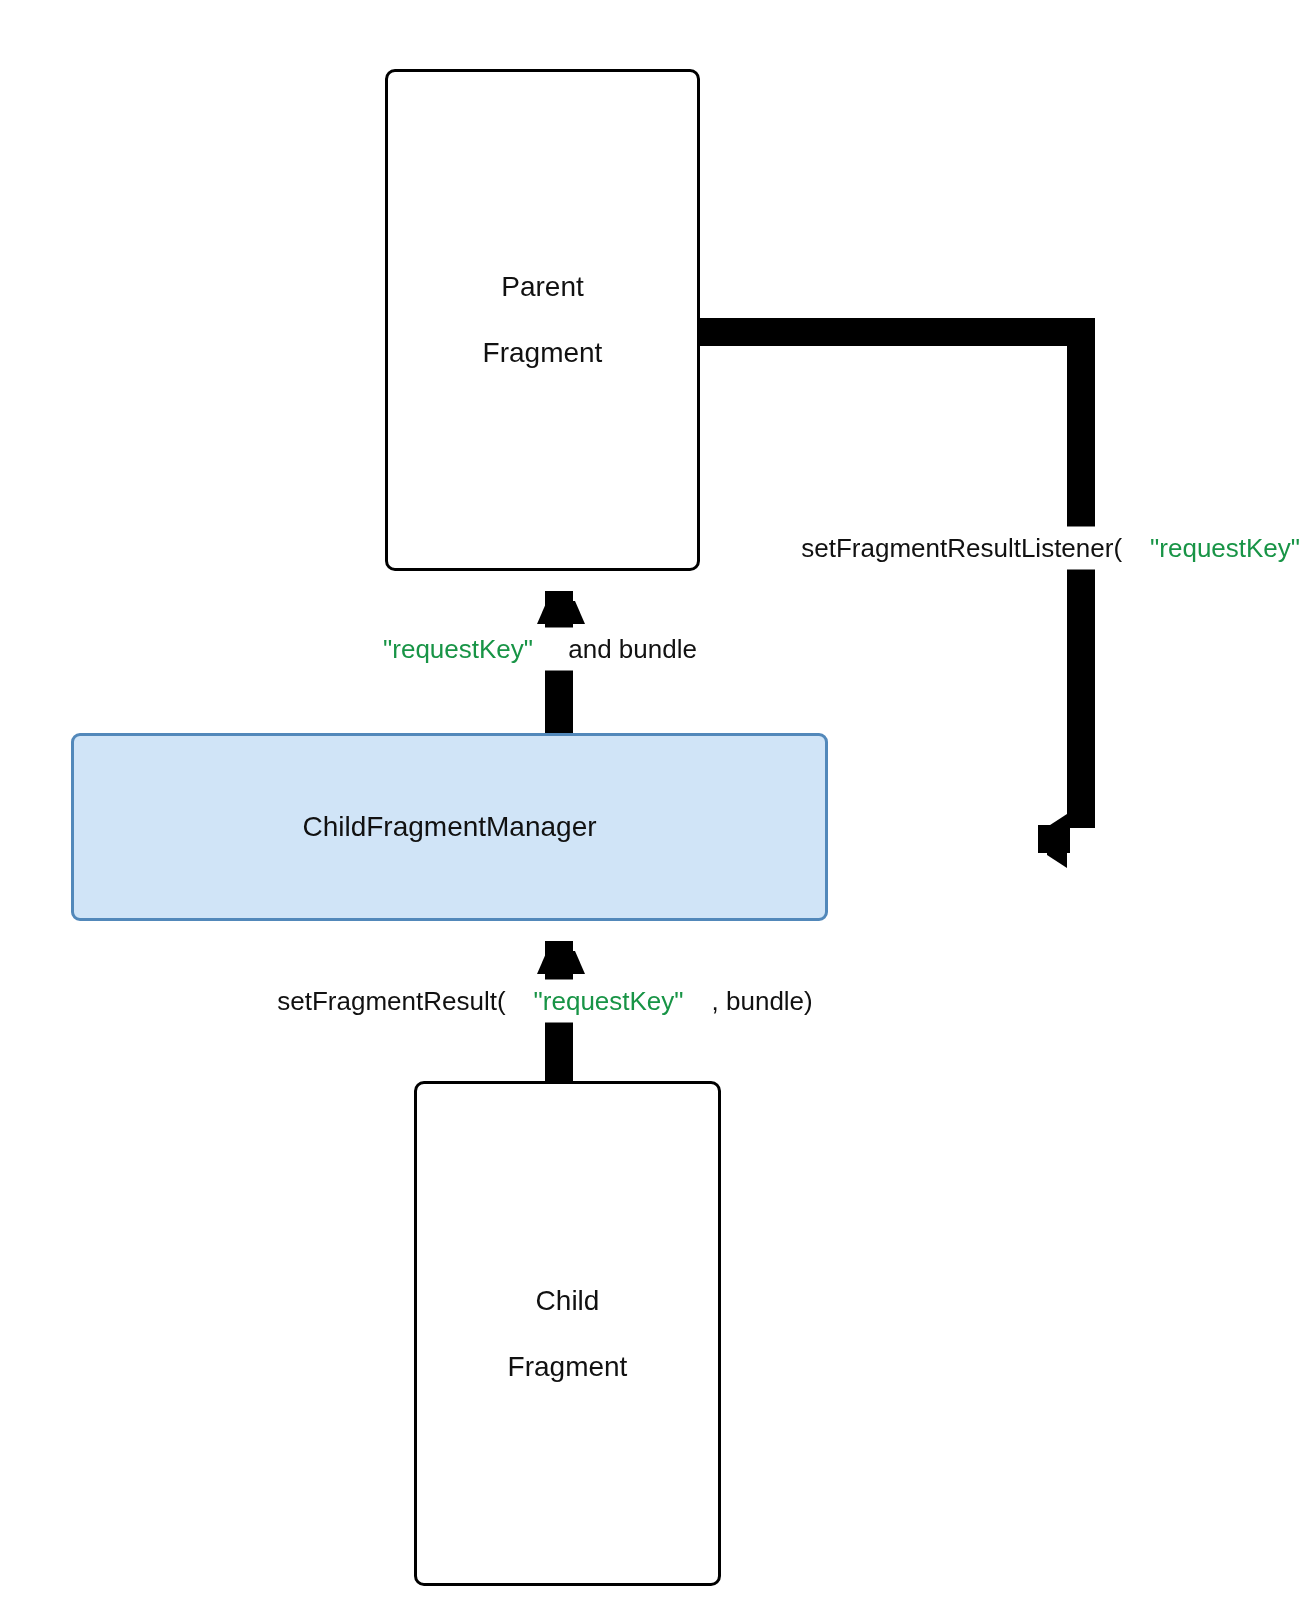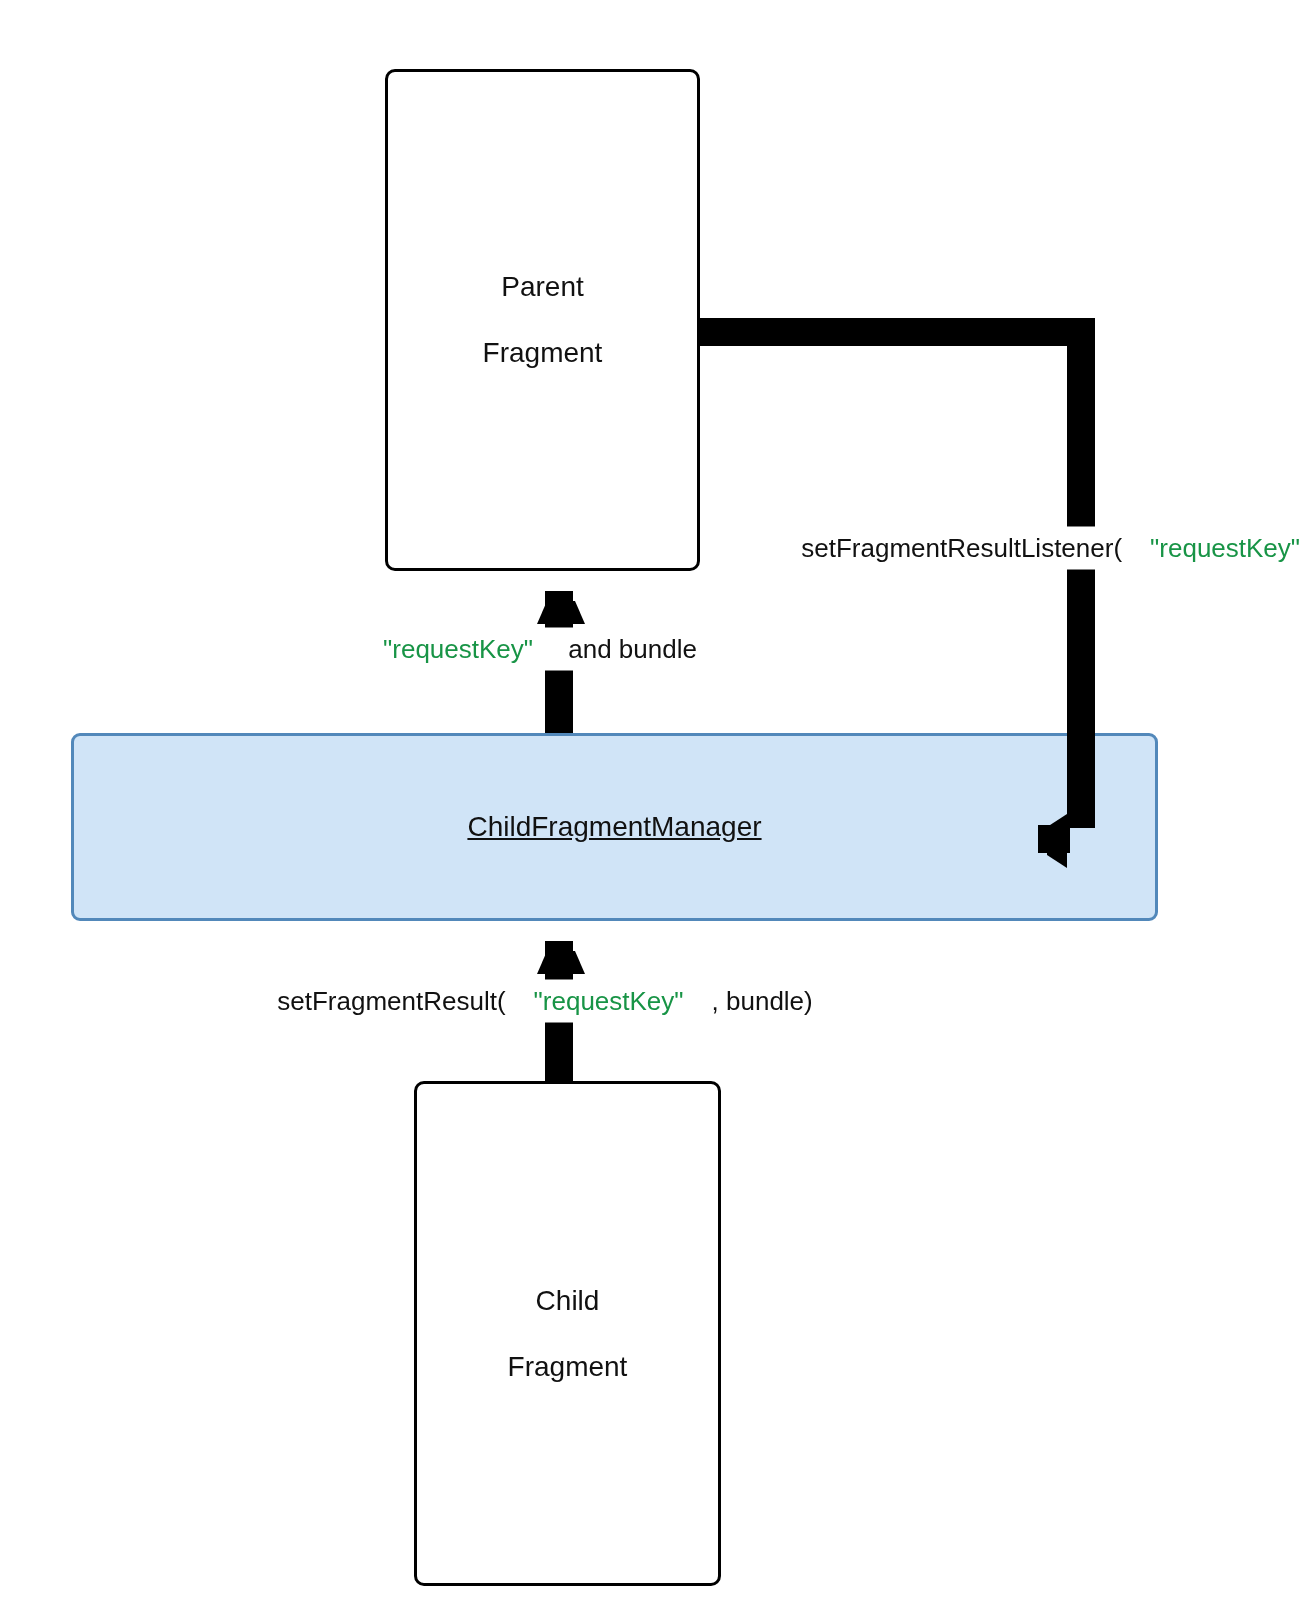--- a/index.html
+++ b/index.html
@@ -39,21 +39,21 @@
     border-radius: 10px;
   }
   .node.manager {
     background: var(--cfm-fill);
     border: 3px solid var(--cfm-border);
     border-radius: 9px;
     font-size: 28px;
   }
   #parent-node { left: 357px; top: 41px;   width: 315px; height: 502px; }
   #child-node  { left: 386px; top: 1053px; width: 307px; height: 505px; }
-  #cfm-node    { left: 43px;  top: 705px;  width: 1087px; height: 188px; text-decoration: underline; }
+  #cfm-node    { left: 43px;  top: 705px;  width: 757px; height: 188px; }
 
   .shaft-v {
     position: absolute;
     width: 3px;
     background: var(--line);
   }
   .shaft-h {
     position: absolute;
     height: 3px;
     background: var(--line);

